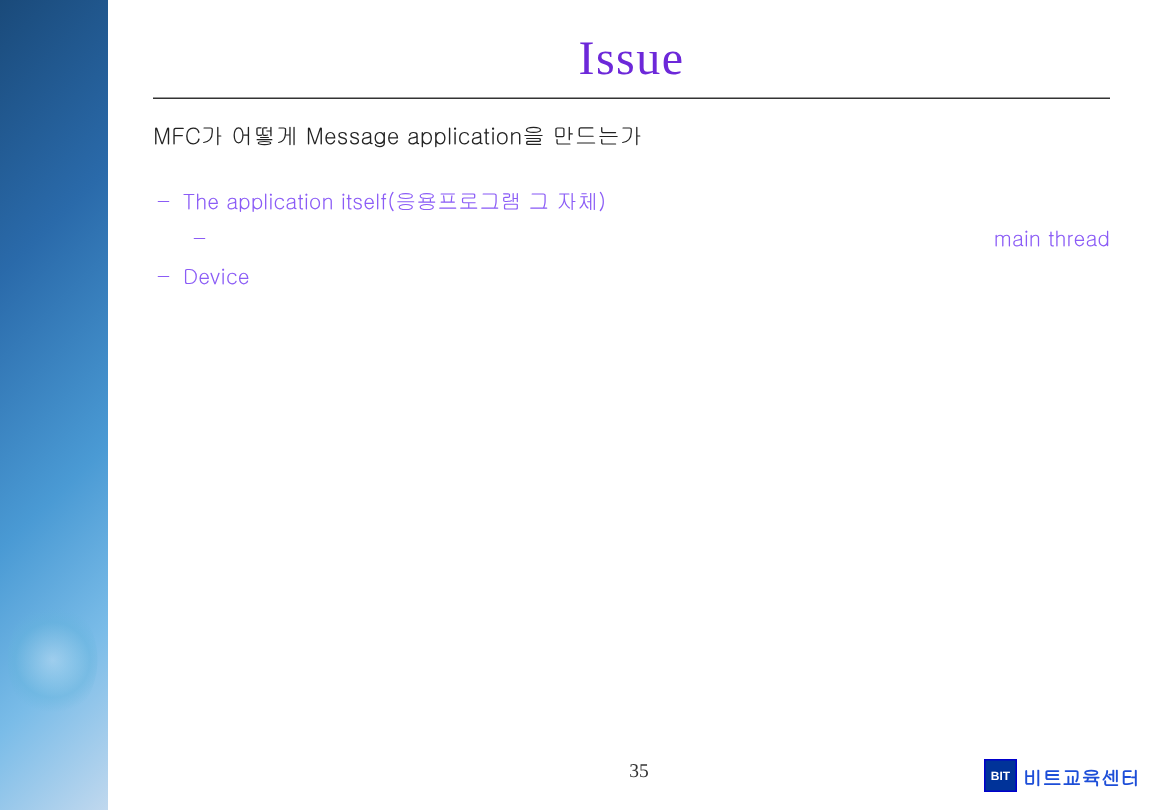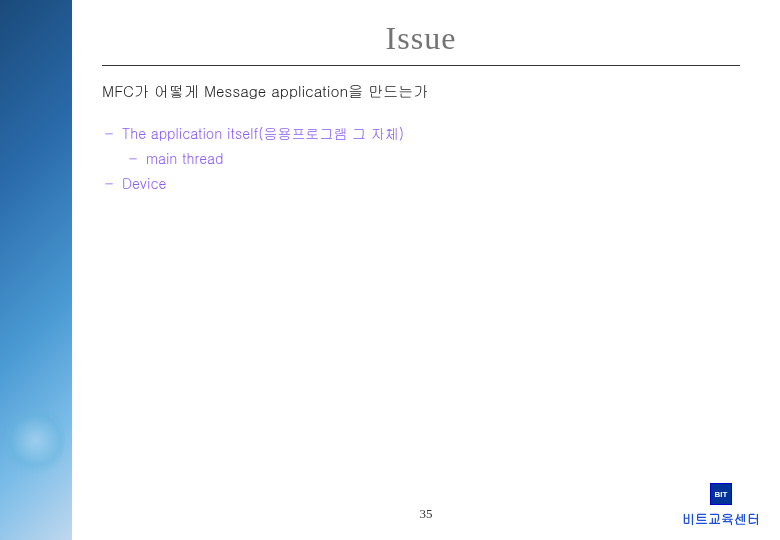--- a/index.html
+++ b/index.html
@@ -51,21 +51,21 @@
 
     
     .title-section {
       text-align: center;
       margin-bottom: 8px;
     }
 
     .title {
       font-size: 32px;
       font-weight: normal;
-      color: #737373;
+      color: #6d28d9;
       font-family: 'Times New Roman', serif;
       letter-spacing: 1px;
     }
 
     
     .divider {
       border: none;
       border-top: 1.5px solid #333333;
       margin: 6px 0 14px 0;
     }
@@ -95,20 +95,21 @@
 
     .content-list li::before {
       content: '－';
       position: absolute;
       left: -20px;
     }
 
     .sub-item {
       padding-left: 24px;
       position: relative;
+      text-align: right;
     }
 
     .sub-item::before {
       content: '－';
       position: absolute;
       left: 4px;
     }
 
     
     .page-number {
@@ -122,21 +123,20 @@
     }
 
     
     .branding {
       position: absolute;
       bottom: 12px;
       right: 20px;
       display: flex;
       align-items: center;
       gap: 4px;
-      flex-direction: column;
     }
 
     .branding-logo {
       width: 22px;
       height: 22px;
       background: #003399;
       display: flex;
       align-items: center;
       justify-content: center;
       font-size: 8px;

